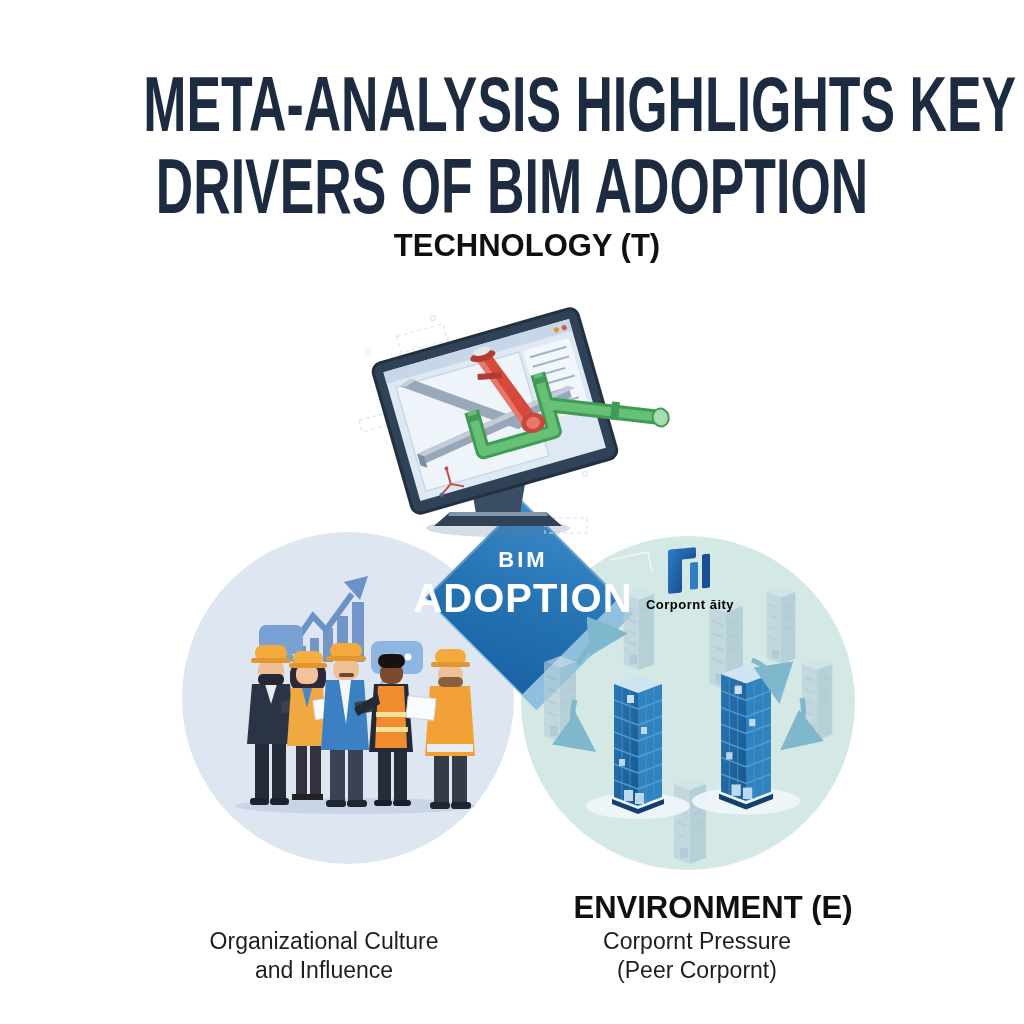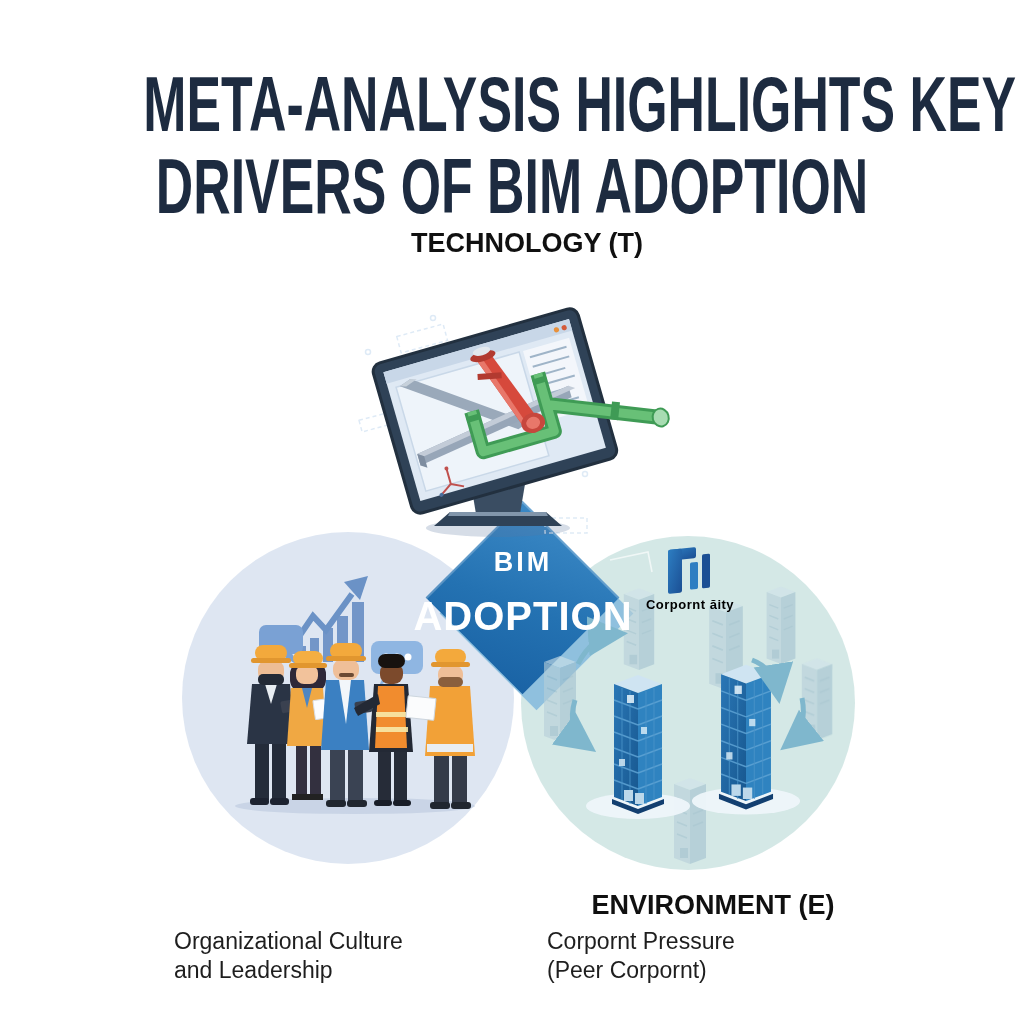--- a/index.html
+++ b/index.html
@@ -4,37 +4,37 @@
 <style>
   html,body{margin:0;padding:0;background:#fff;}
   .canvas{position:relative;width:1024px;height:1024px;background:#ffffff;overflow:hidden;
           font-family:"Liberation Sans",sans-serif;}
   
   .title{position:absolute;left:0;top:64px;width:1024px;text-align:center;
          color:#1d2b40;font-weight:bold;font-size:72px;line-height:1.05;letter-spacing:0px;
          transform:scale(0.72,1.08);transform-origin:50% 0;}
   .title div{white-space:nowrap;}
   
-  .seclabel{position:absolute;text-align:center;color:#101010;font-weight:bold;font-size:27px;}
-  .sublabel{position:absolute;color:#1e1e1e;font-size:23px;line-height:1.25;}
+  .seclabel{position:absolute;text-align:center;color:#101010;font-weight:bold;font-size:31px;}
+  .sublabel{position:absolute;text-align:center;color:#1e1e1e;font-size:23px;line-height:1.25;}
   
   .circle{position:absolute;border-radius:50%;}
   .c-tech{left:346px;top:286px;width:348px;height:348px;
           background:radial-gradient(circle at 50% 42%, #95b5e0 0%, #81a8d9 48%, #norepeat 0),
                      radial-gradient(circle at 50% 42%, #95b5e0 0%, #81a8d9 48%, #739cd1 100%);}
   .c-org{left:182px;top:532px;width:332px;height:332px;background:rgba(214,224,239,0.80);}
   .c-env{left:521px;top:536px;width:334px;height:334px;background:rgba(202,227,224,0.82);}
   
   .diamond{position:absolute;width:137px;height:137px;transform:rotate(45deg);}
   .diamond-echo{left:468px;top:545px;background:#8fc0de;}
   .diamond-main{left:454px;top:529px;background:linear-gradient(155deg,#3b89c6 0%,#2472b2 55%,#1a63a5 100%);
                 box-shadow:inset 2px 2px 0 rgba(255,255,255,0.25);}
   .diamond-text{position:absolute;left:393px;top:549px;width:260px;text-align:center;
                 color:#ffffff;font-weight:bold;line-height:1.0;}
-  .diamond-text .l1{font-size:27px;letter-spacing:3px;margin-bottom:20px;}
+  .diamond-text .l1{font-size:22px;letter-spacing:3px;margin-bottom:7px;}
   .diamond-text .l2{font-size:40px;letter-spacing:1px;}
   
   .logo-text{position:absolute;left:600px;top:597px;width:180px;text-align:center;
              color:#000000;font-weight:bold;font-size:13px;letter-spacing:0.5px;}
   svg{position:absolute;left:0;top:0;}
 </style>
 </head>
 <body>
 
 <div class="canvas">
@@ -297,21 +297,21 @@
 
   <div class="diamond-text">
     <div class="l1">BIM</div>
     <div class="l2">ADOPTION</div>
   </div>
 
   <div class="logo-text">Corpornt ăity</div>
 
   <div class="sublabel" style="left:174px;top:927px;width:300px;">
     <div>Organizational Culture</div>
-    <div>and Leadership</div>
+    <div>and Influence</div>
   </div>
 
   <div class="seclabel" style="left:563px;top:890px;width:300px;">ENVIRONMENT (E)</div>
   <div class="sublabel" style="left:547px;top:927px;width:300px;">
     <div>Corpornt Pressure</div>
     <div>(Peer Corpornt)</div>
   </div>
 
 </div>
 

